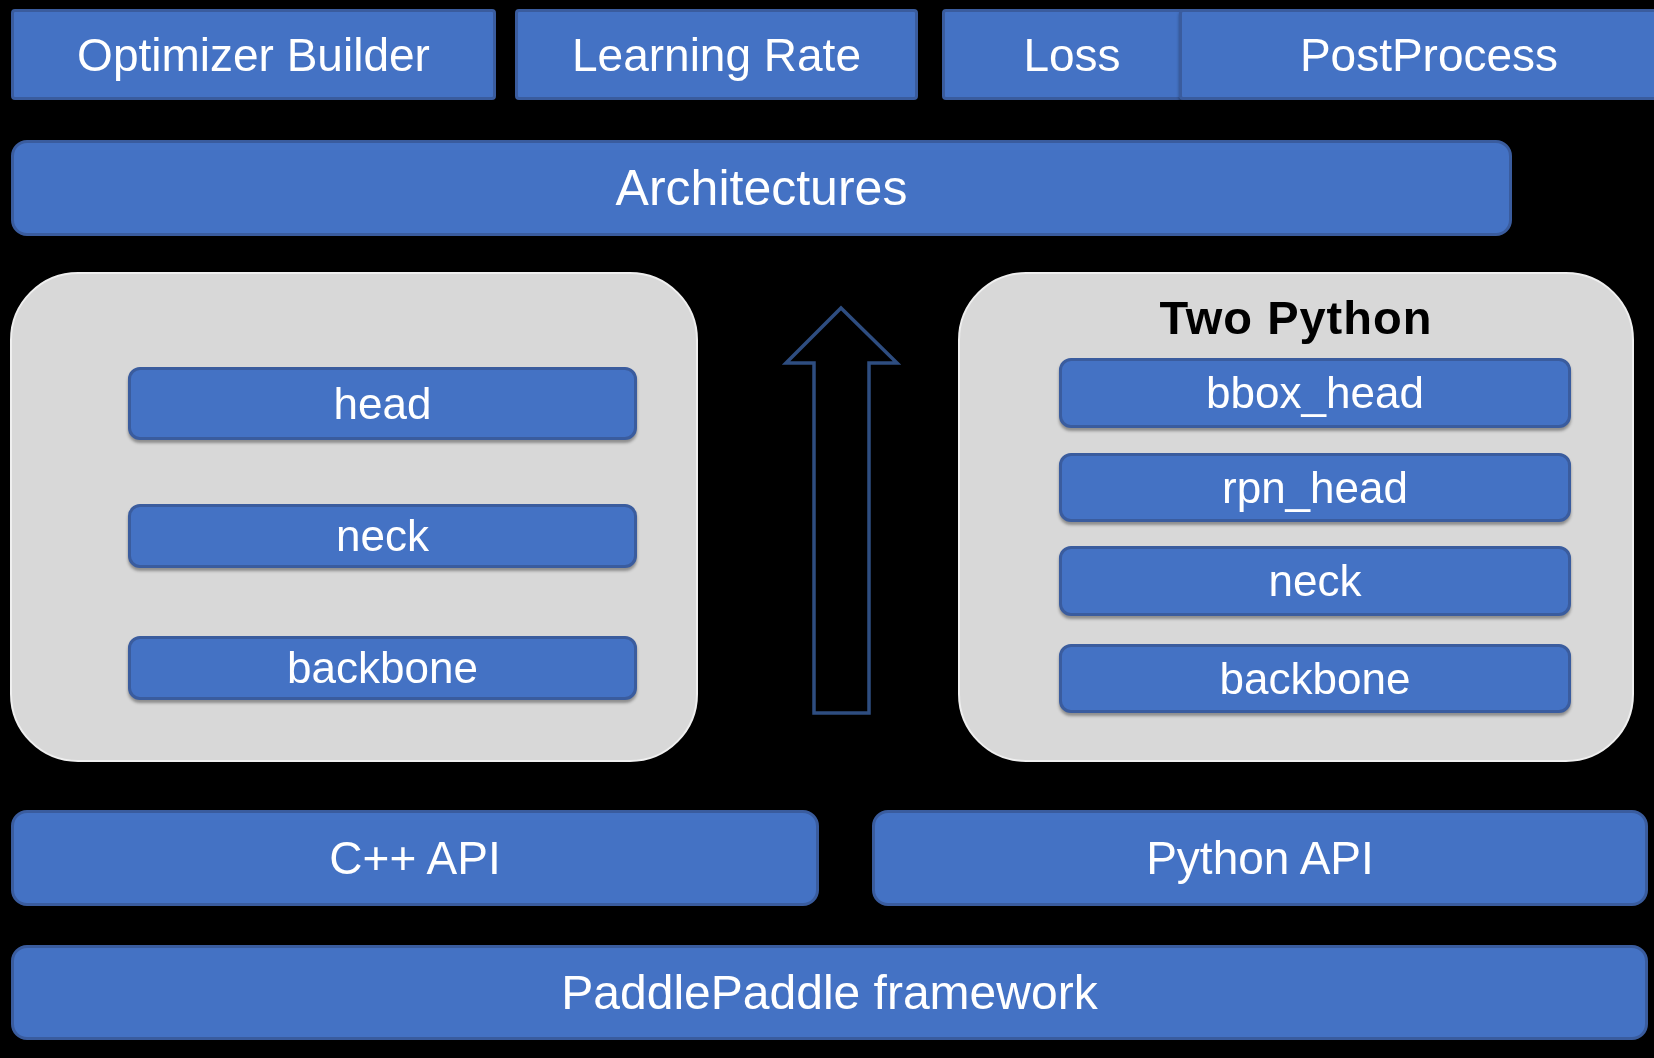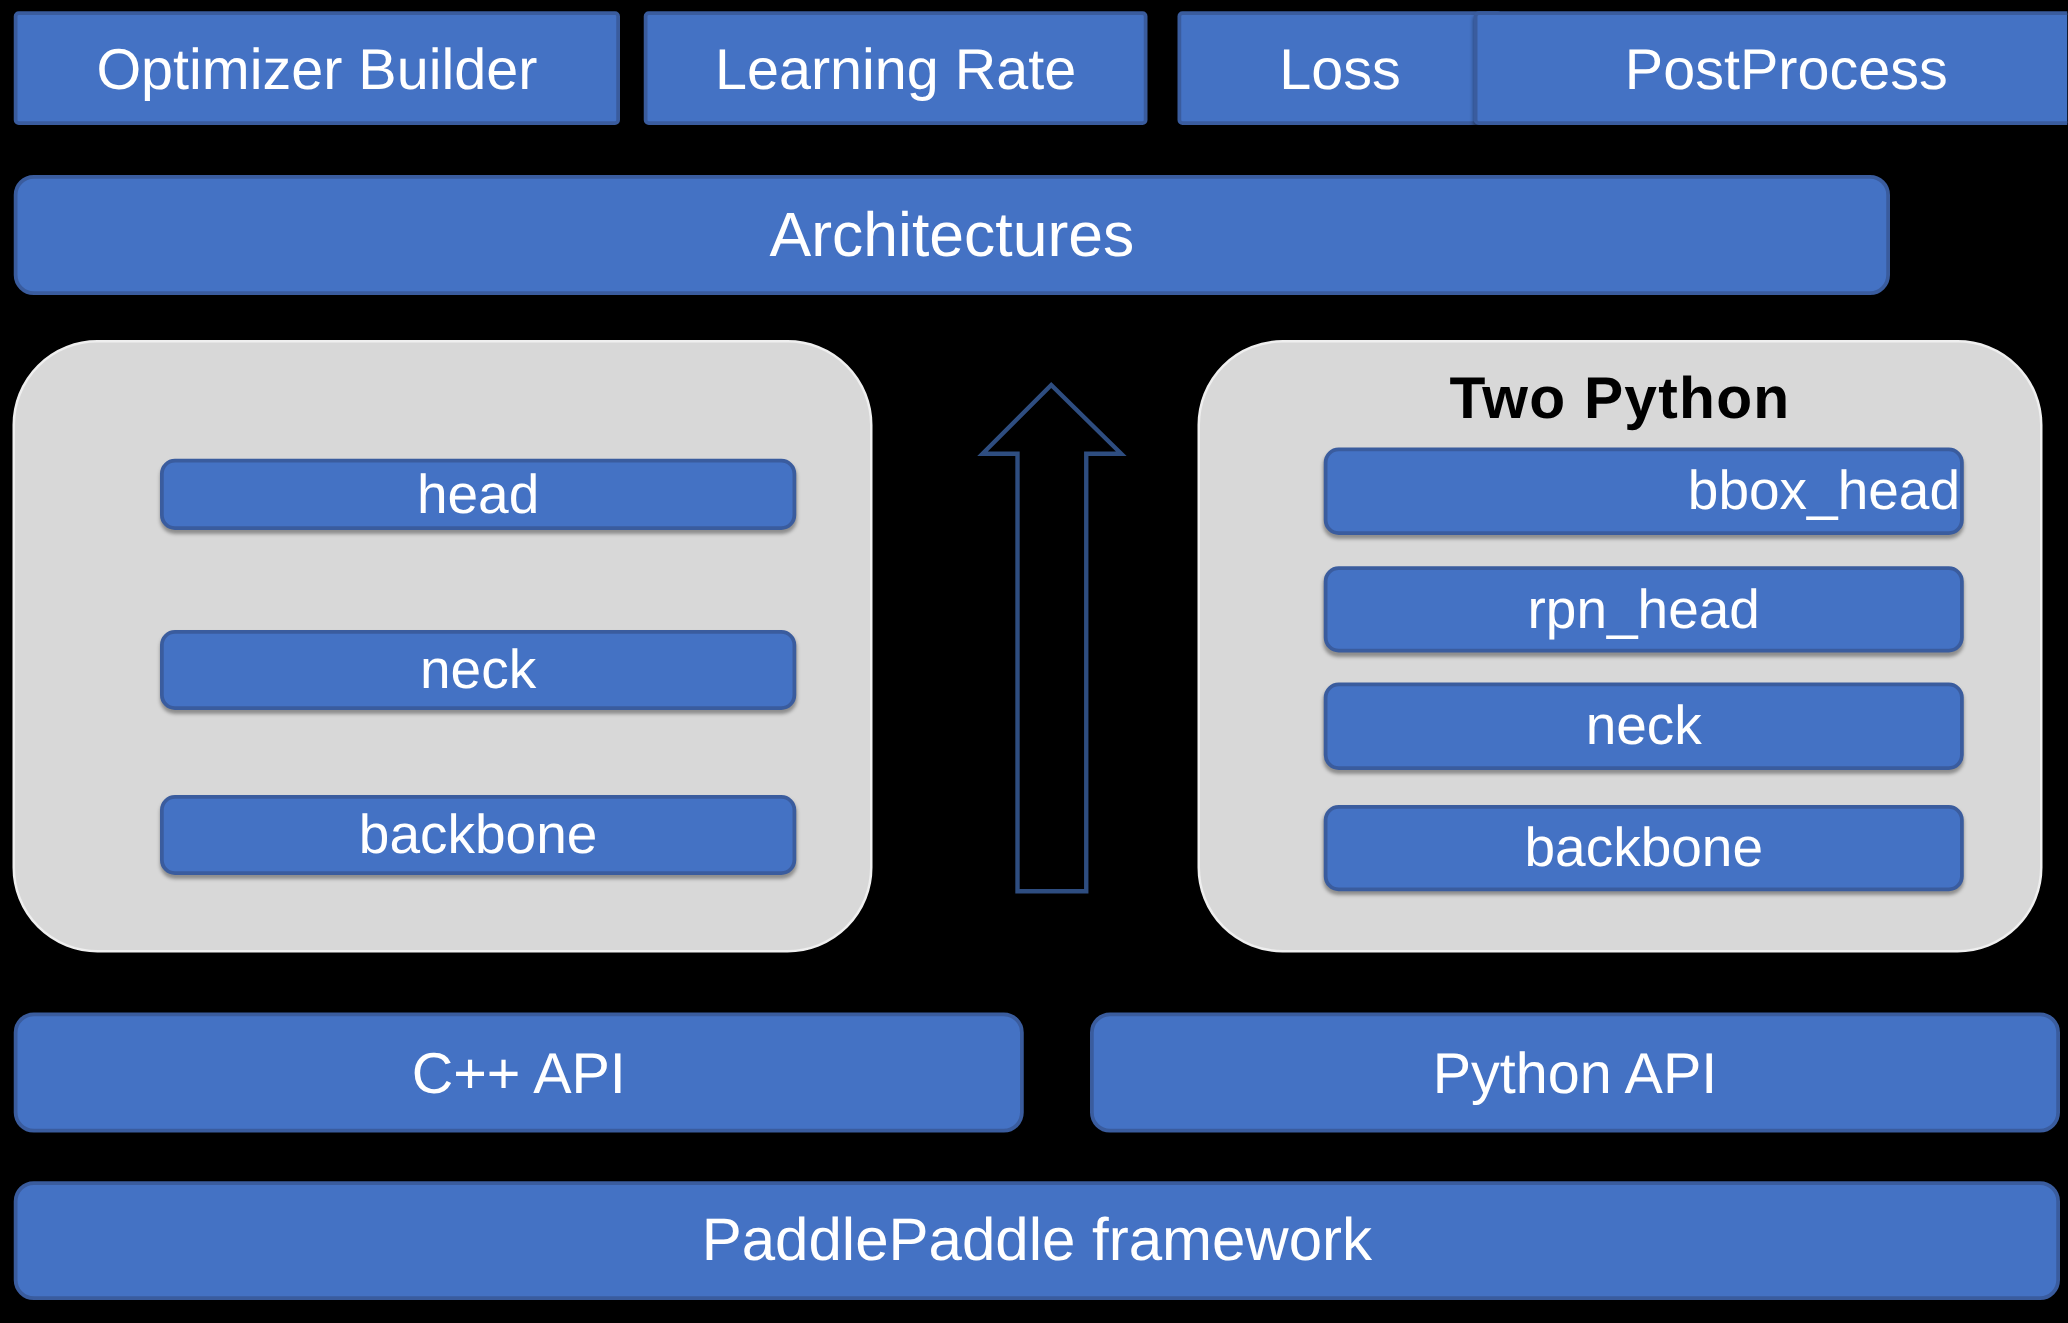--- a/index.html
+++ b/index.html
@@ -52,25 +52,25 @@
     font-size: 47px;
     font-weight: bold;
     letter-spacing: 1px;
   }
   .layer {
     border-radius: 12px;
     font-size: 44px;
     border-width: 3px;
   }
   
-  #l-head     { left: 116px; width: 509px; top:  93px; height: 57px; }
+  #l-head     { left: 116px; width: 509px; top:  93px; height: 73px; }
   #l-neck1    { left: 116px; width: 509px; top: 230px; height: 64px; }
   #l-backb1   { left: 116px; width: 509px; top: 362px; height: 64px; }
   
-  #l-bbox     { left: 99px; width: 512px; top:  84px; height: 70px; justify-content: flex-end; }
+  #l-bbox     { left: 99px; width: 512px; top:  84px; height: 70px; }
   #l-rpn      { left: 99px; width: 512px; top: 179px; height: 69px; }
   #l-neck2    { left: 99px; width: 512px; top: 272px; height: 70px; }
   #l-backb2   { left: 99px; width: 512px; top: 370px; height: 69px; }
 
   #arrow-svg { position: absolute; left: 780px; top: 300px; width: 125px; height: 420px; }
 
   .api-box   { top: 810px; height: 96px; font-size: 46px; border-radius: 16px; }
   #b-cpp     { left: 11px;  width: 808px; }
   #b-py      { left: 872px; width: 776px; }
 

